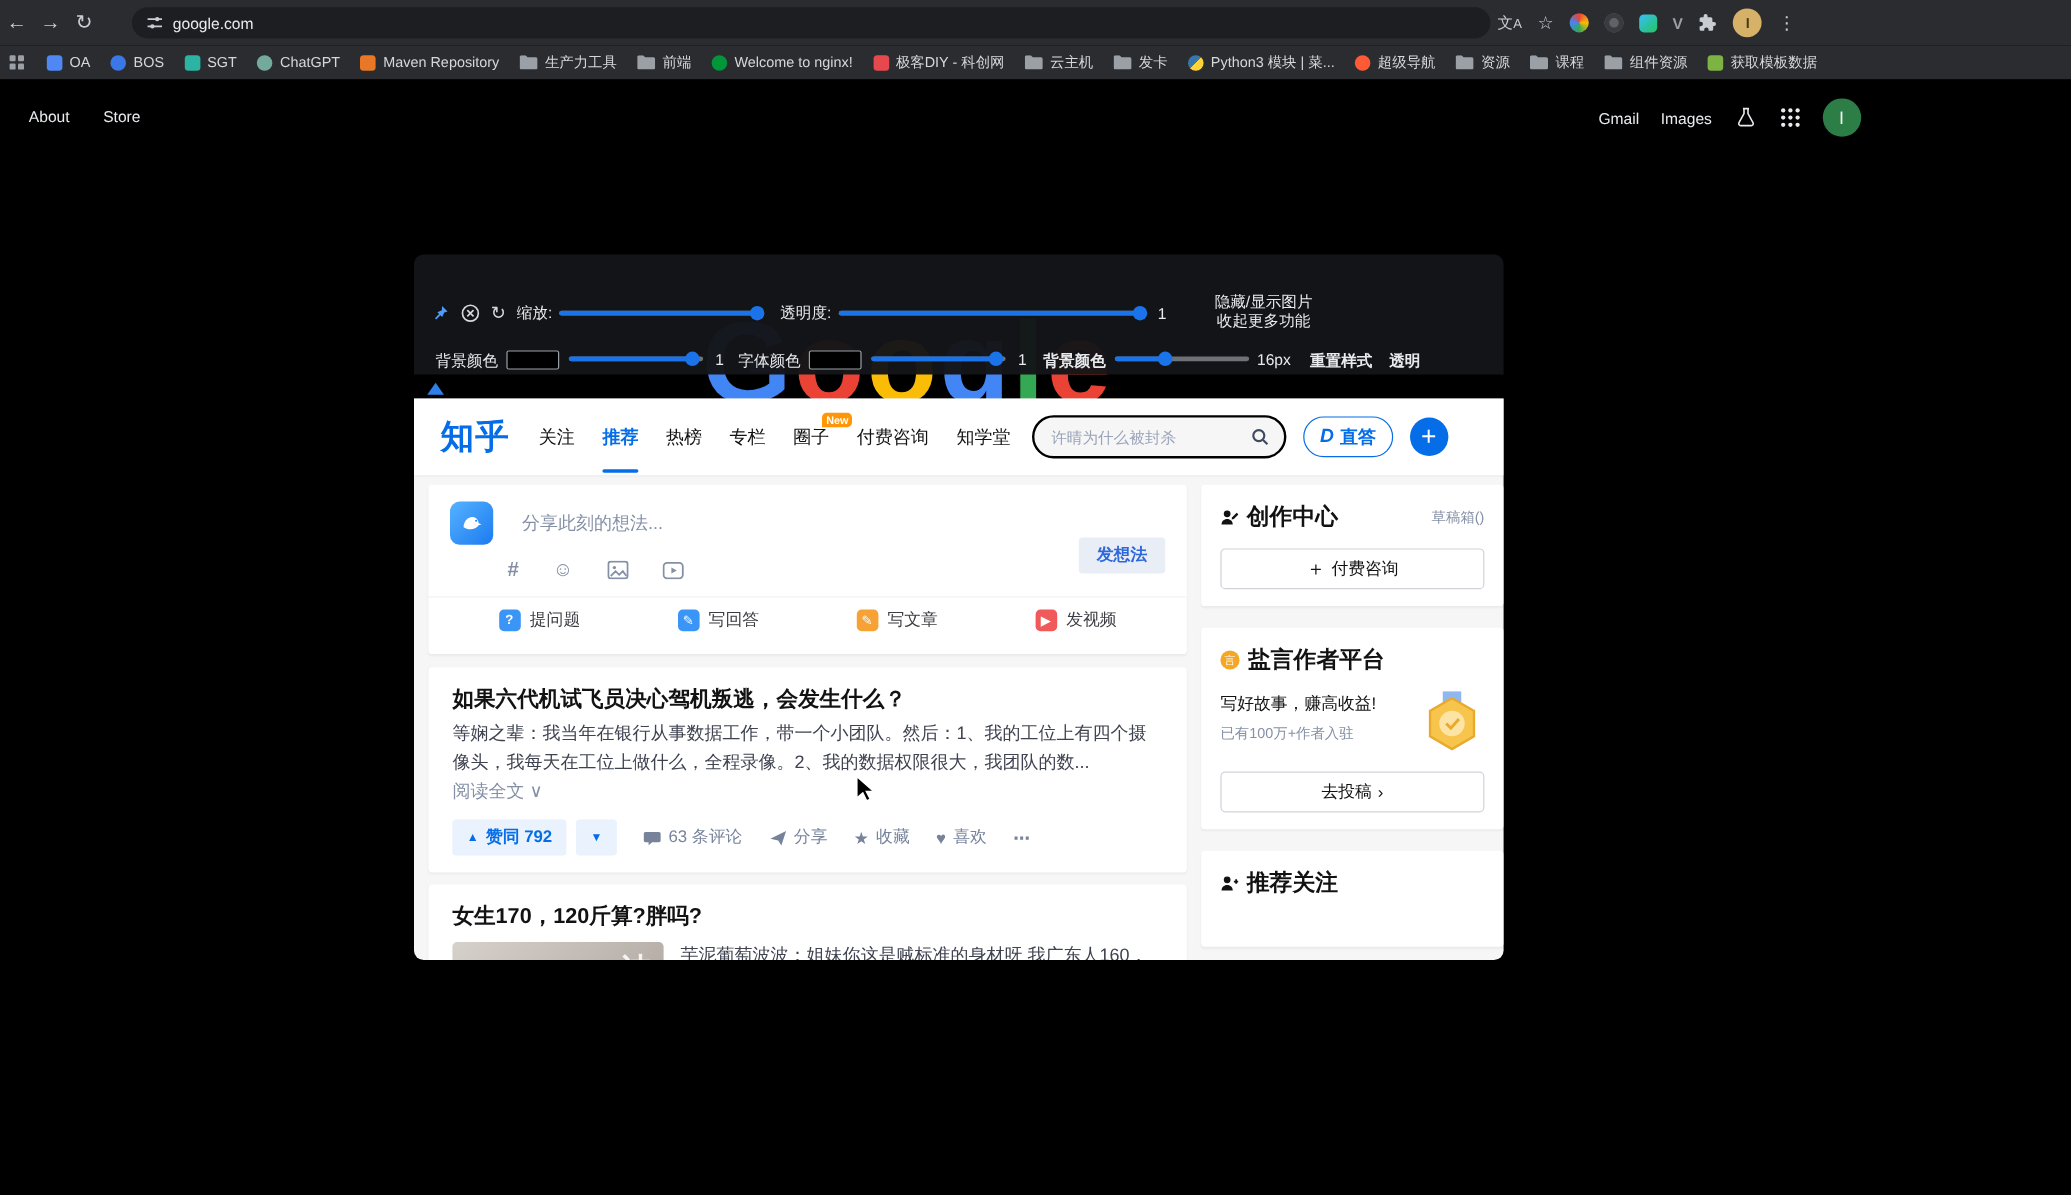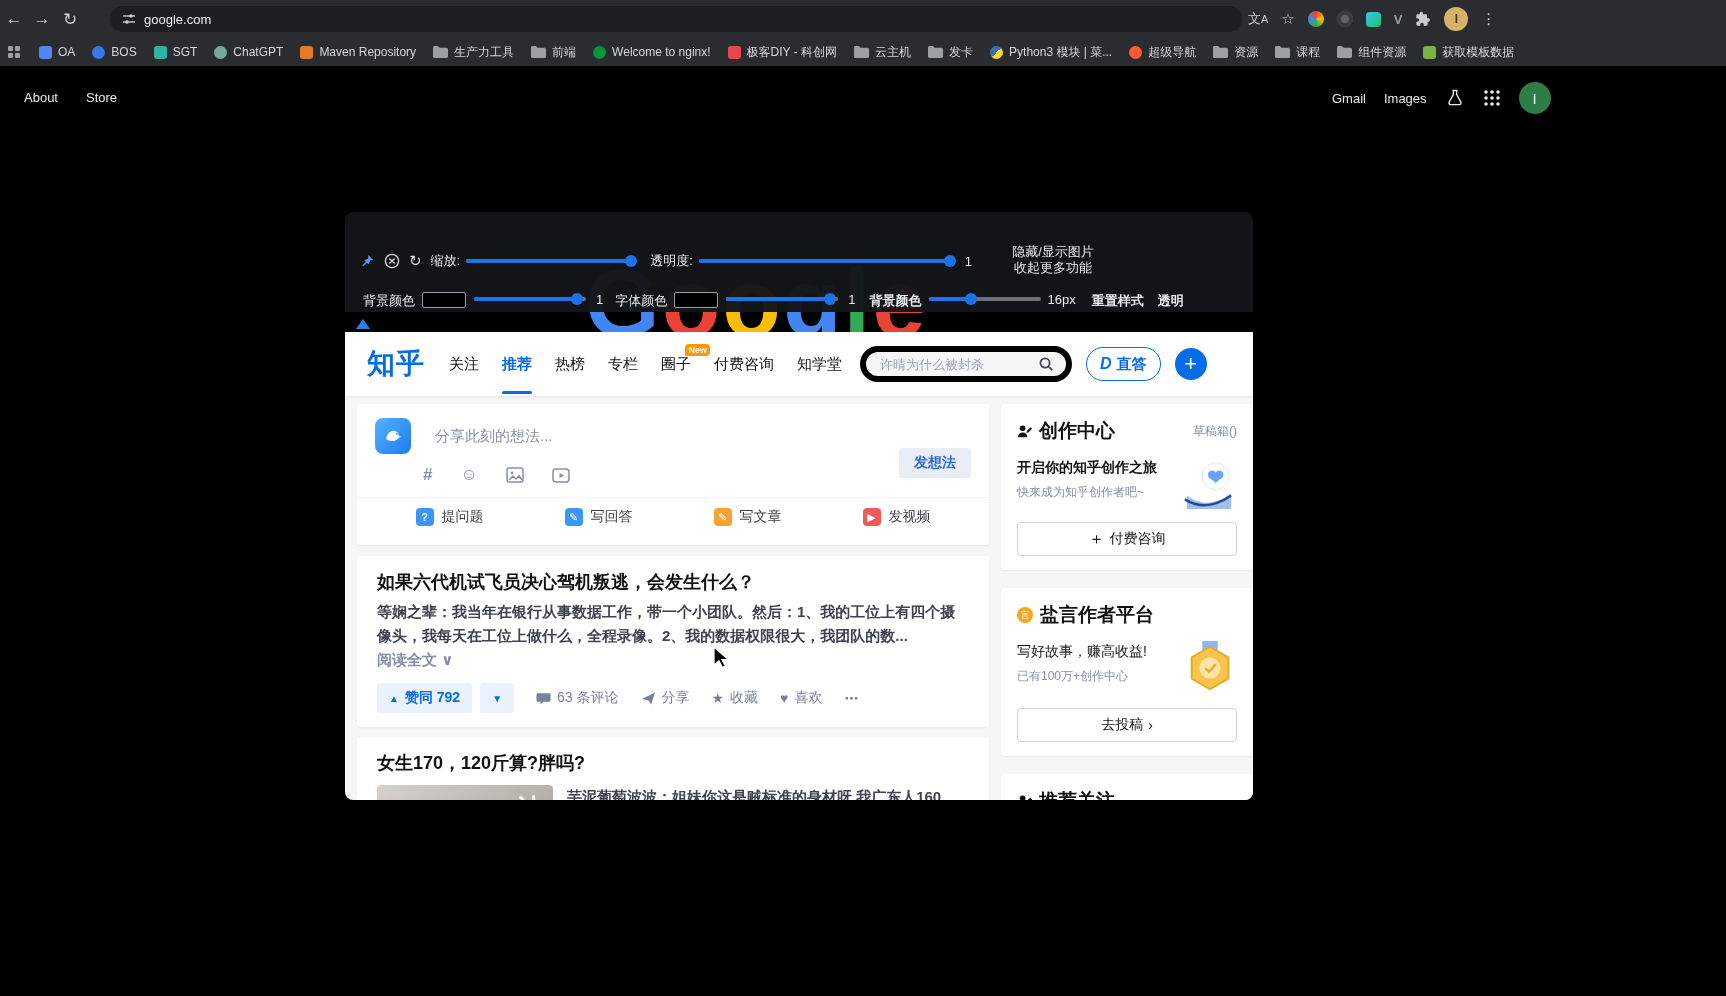--- a/index.html
+++ b/index.html
@@ -49,21 +49,21 @@
 
   
   .zhihu{position:absolute;left:345px;top:332px;width:908px;height:468px;background:#f6f6f6;border-radius:0 0 8px 8px;overflow:hidden;z-index:2;}
   .zh-header{position:absolute;left:0;top:0;width:908px;height:64px;background:#fff;display:flex;align-items:center;padding:0 22px;box-shadow:0 1px 3px rgba(0,0,0,.08);}
   .zh-logo{color:#056de8;font-size:28px;font-weight:bold;letter-spacing:1px;margin-right:24px;}
   .zh-nav{display:flex;gap:23px;align-items:center;}
   .zn{position:relative;font-size:15px;color:#121212;white-space:nowrap;}
   .zn.active{color:#056de8;font-weight:bold;}
   .zn.active::after{content:"";position:absolute;left:0;right:0;bottom:-20px;height:3px;background:#056de8;border-radius:2px;}
   .zn .badge{position:absolute;top:-11px;right:-19px;background:#ff9607;color:#fff;font-size:9px;padding:1px 3px;border-radius:4px 4px 4px 0;font-weight:bold;}
-  .zh-search{display:flex;align-items:center;width:212px;height:36px;border:6px solid #000000;background:#f6f6f7;border-radius:18px;padding:0 12px;margin-left:18px;}
+  .zh-search{display:flex;align-items:center;width:212px;height:36px;border:2px solid #000000;background:#f6f6f7;border-radius:18px;padding:0 12px;margin-left:18px;}
   .zh-search input{border:0;background:transparent;outline:0;flex:1;font-size:13px;color:#333;min-width:0;}
   .zh-search input::placeholder{color:#9aa3b8;}
   .zhida{display:flex;align-items:center;gap:5px;height:34px;border:1px solid #056de8;border-radius:17px;padding:0 13px;margin-left:14px;color:#056de8;font-weight:bold;font-size:15px;background:#fff;white-space:nowrap;}
   .zhida .dlogo{font-weight:900;font-style:italic;font-size:16px;}
   .zh-plus{width:32px;height:32px;border-radius:50%;background:#056de8;color:#fff;font-size:22px;display:flex;align-items:center;justify-content:center;margin-left:14px;flex:none;}
 
   .zh-main{position:absolute;left:12px;top:72px;width:632px;}
   .zh-side{position:absolute;left:656px;top:72px;width:252px;}
   .card{background:#fff;border-radius:3px;box-shadow:0 1px 2px rgba(0,0,0,.05);}
 
@@ -74,21 +74,21 @@
   .share-row2{display:flex;align-items:center;gap:28px;margin-left:48px;margin-top:9px;height:24px;}
   .sicon{color:#8590a6;font-size:17px;display:flex;align-items:center;}
   .post-btn{position:absolute;right:18px;margin-top:-24px;background:#e9eef6;color:#2f68d8;font-size:14px;font-weight:bold;padding:6px 15px;border-radius:3px;}
   .share-div{border-top:1px solid #f0f2f7;margin:10px -18px 0;}
   .share-row3{display:flex;height:38px;align-items:center;}
   .qa{flex:1;display:flex;align-items:center;justify-content:center;gap:8px;font-size:14px;color:#3c3c43;}
   .qa-ico{width:18px;height:18px;border-radius:4px;color:#fff;font-size:11px;display:flex;align-items:center;justify-content:center;font-weight:bold;}
 
   .feed-card{margin-top:11px;padding:14px 20px;}
   .feed-title{font-size:18px;font-weight:bold;color:#121212;line-height:24px;}
-  .feed-ex{font-size:15px;color:#3f4350;line-height:24px;margin-top:6px;font-weight:bold;}
+  .feed-ex{font-size:15px;color:#3f4350;line-height:24px;margin-top:6px;}
   .read-more{color:#8590a6;white-space:nowrap;}
   .feed-actions{display:flex;align-items:center;margin-top:11px;gap:22px;}
   .vote{display:flex;align-items:center;gap:6px;background:#eaf2fd;color:#056de8;height:30px;padding:0 12px;border-radius:3px;font-size:14px;font-weight:bold;}
   .vote.down{padding:0 12px;margin-left:-14px;}
   .fa{display:flex;align-items:center;gap:6px;color:#76839b;font-size:14px;}
   .thumb{width:176px;height:100px;border-radius:4px;background:linear-gradient(135deg,#d7d1cb,#a89f98);position:relative;flex:none;overflow:hidden;}
   .thumb .wm{position:absolute;right:10px;top:6px;color:rgba(255,255,255,.85);font-size:26px;font-weight:bold;}
   .feed-body{display:flex;gap:14px;margin-top:10px;}
 
   .side-card{padding:14px 16px;margin-bottom:18px;}
@@ -435,47 +435,35 @@
       <div class="card side-card">
         <div class="side-head">
           <svg width="15" height="15" viewBox="0 0 16 16">
               <circle cx="6" cy="4.5" r="3" fill="#121212"></circle>
               <path d="M1 14c0-3 2.2-5 5-5s5 2 5 5z" fill="#121212"></path>
               <path d="M10.5 7.5l4-4 1.5 1.5-4 4-2 .5z" fill="#121212"></path>
             </svg>
           <span class="side-title">创作中心</span>
           <span class="side-link">草稿箱()</span>
         </div>
-        <div class="side-body">
-          <div style="flex:1;">
-            <div class="side-h3">开启你的知乎创作之旅</div>
-            <div class="side-sub">快来成为知乎创作者吧~</div>
-          </div>
-          <svg width="58" height="52" viewBox="0 0 60 54">
-            <path d="M8 40 Q30 56 54 38 L54 54 L8 54 Z" fill="#9fc0ee"></path>
-            <path d="M6 44 Q28 58 54 40" fill="none" stroke="#274b8f" stroke-width="2.5"></path>
-            <circle cx="38" cy="20" r="14" fill="#fff" stroke="#dfe8f5"></circle>
-            <path d="M38 27c-3.2-4-8-4.2-8-8.6a4.3 4.3 0 0 1 8-2.1 4.3 4.3 0 0 1 8 2.1c0 4.4-4.8 4.6-8 8.6z" fill="#6aa2f8"></path>
-          </svg>
-        </div>
         <div class="side-btn">
             <span style="font-size:16px;">＋</span>
             <span>付费咨询</span>
           </div>
       </div>
 
       <div class="card side-card">
         <div class="side-head">
           <span class="gold-ico">言</span>
           <span class="side-title">盐言作者平台</span>
         </div>
         <div class="side-body">
           <div style="flex:1;">
             <div class="side-h3" style="font-weight:normal;">写好故事，赚高收益!</div>
-            <div class="side-sub">已有100万+创作中心</div>
+            <div class="side-sub">已有100万+作者入驻</div>
           </div>
           <svg width="54" height="54" viewBox="0 0 56 56">
             <rect x="20" y="0" width="16" height="10" fill="#8fb7f0"></rect>
             <polygon points="28,6 47,17 47,39 28,50 9,39 9,17" fill="#f7c54c" stroke="#e8a92c" stroke-width="2"></polygon>
             <circle cx="28" cy="28" r="11" fill="#fde4a4"></circle>
             <path d="M23 28l4 4 7-8" fill="none" stroke="#e8a92c" stroke-width="2.5"></path>
           </svg>
         </div>
         <div class="side-btn">
             <span>去投稿</span>

